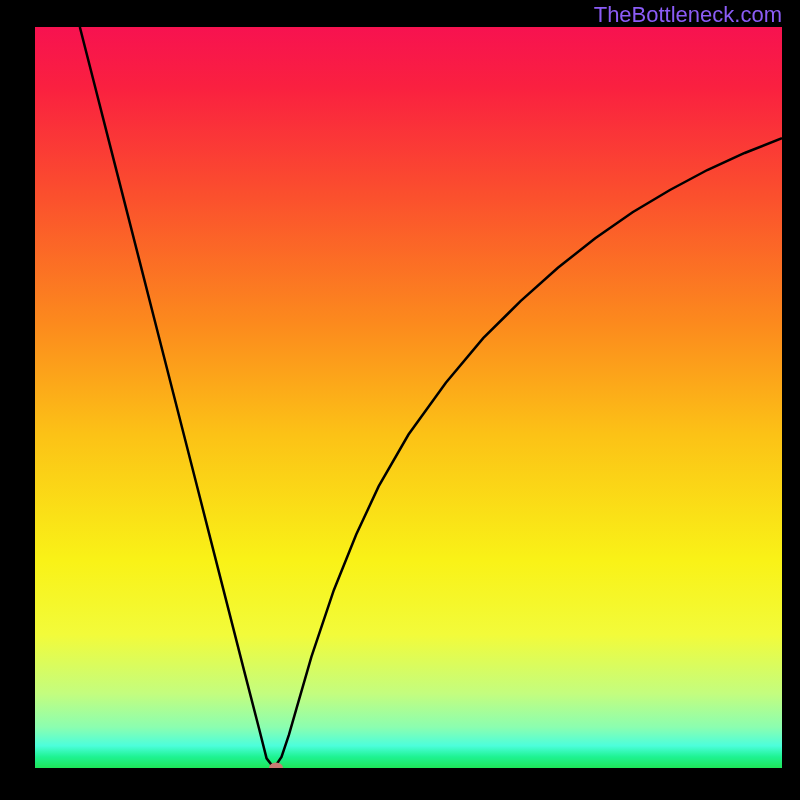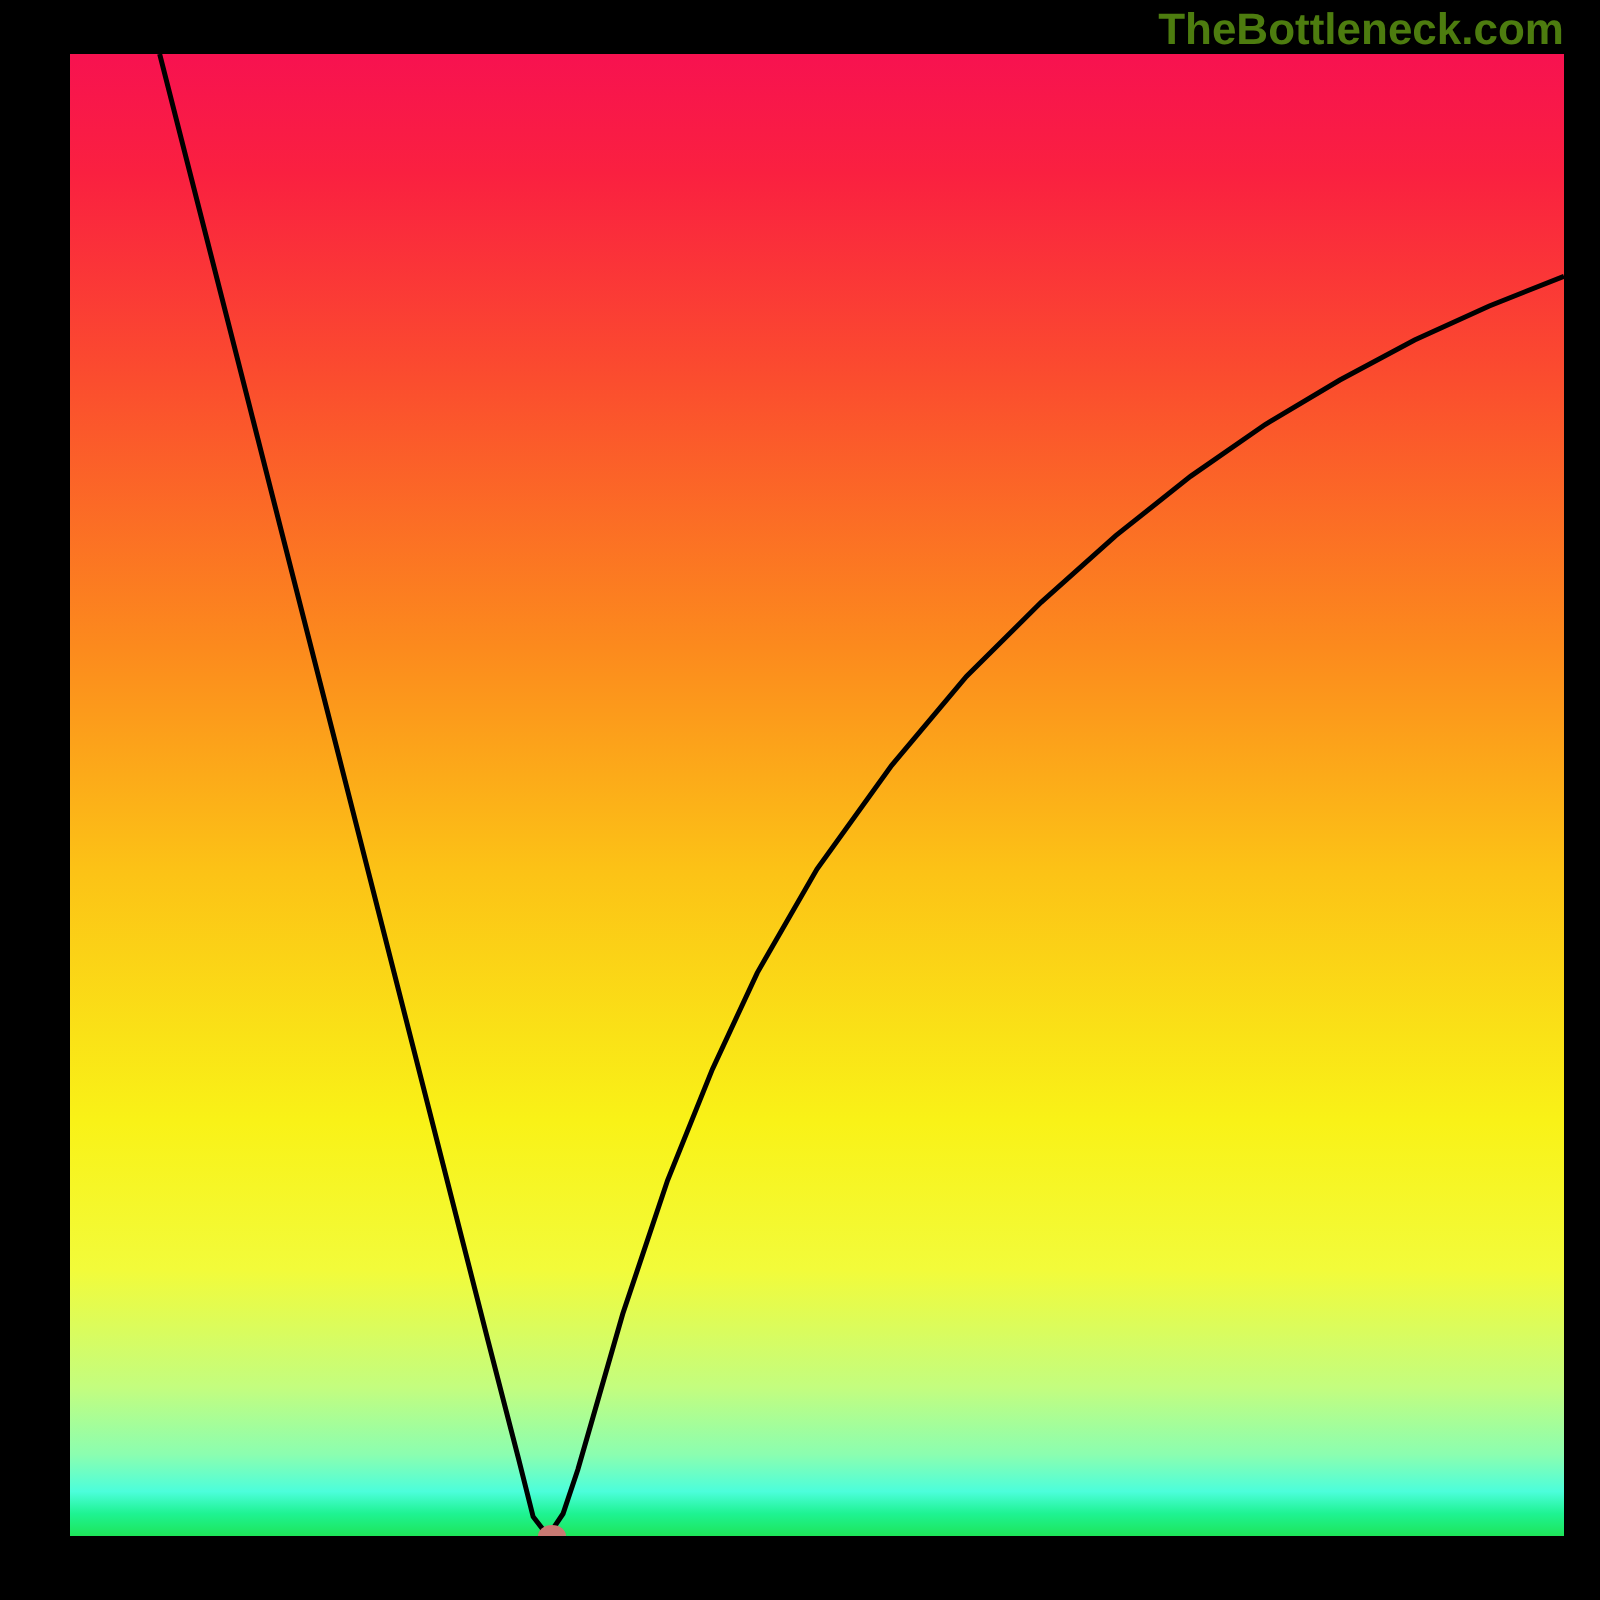--- a/index.html
+++ b/index.html
@@ -7,23 +7,23 @@
     width: 800px;
     height: 800px;
     background: #000000;
     position: relative;
     font-family: Arial, Helvetica, sans-serif;
   }
   .watermark {
     position: absolute;
     top: 2px;
     right: 18px;
-    color: #4d7c0f;
+    color: #8b5cf6;
     font-size: 22px;
-    font-weight: 700;
+    font-weight: 400;
     z-index: 10;
   }
   .plot-area {
     position: absolute;
     left: 35px;
     top: 27px;
     width: 747px;
     height: 741px;
     overflow: hidden;
   }

